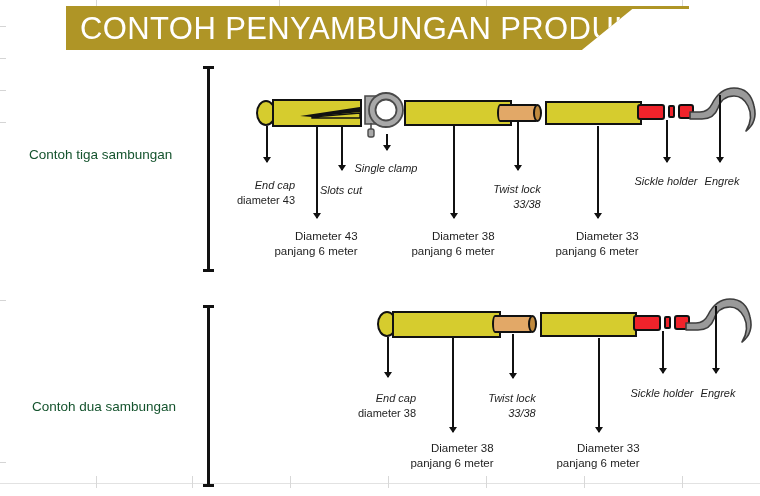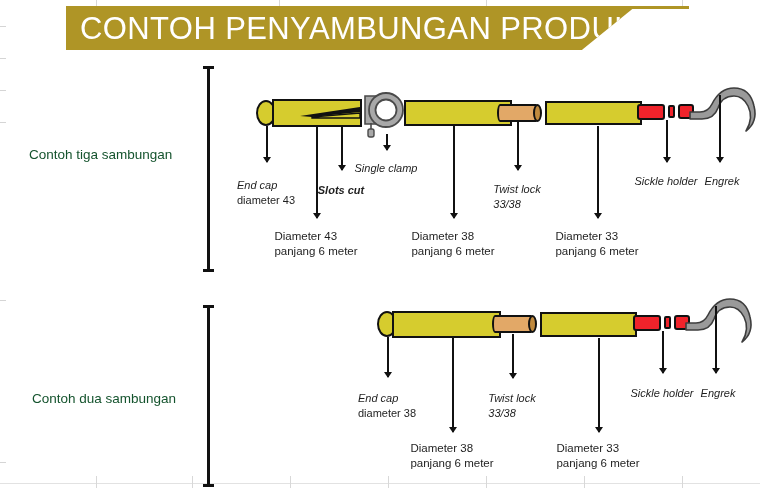--- a/index.html
+++ b/index.html
@@ -72,21 +72,21 @@
   .slot{position:absolute;}
 
   
   .leader{position:absolute;width:1.6px;background:#111;}
   .leader::after{
     content:"";position:absolute;left:-3.2px;bottom:-1px;
     border-left:4.2px solid transparent;border-right:4.2px solid transparent;
     border-top:6px solid #111;
   }
   .lbl{
-    position:absolute;font-size:11px;color:#1e1e1e;text-align:left;
+    position:absolute;font-size:11px;color:#1e1e1e;text-align:right;
     white-space:nowrap;line-height:1.32;transform:translateX(-50%);
   }
   .lbl .it{font-style:italic;}
   .lbl.big{font-size:11.5px;}
 </style>
 </head>
 <body style="--gold: #AF9526; --pole: #D6CC2E; --twist: #E2A867; --twistdark: #C08A3E; --red: #F0232B;">
 
 <div class="stage">
 
@@ -145,21 +145,21 @@
   <svg style="position:absolute;left:688px;top:86px;" width="72" height="48" viewBox="0 0 72 48">
     <path d="M2,26 L12,26 Q20,26 24,18 Q32,2 46,2 Q62,2 66,20 Q70,36 58,45 Q66,32 60,20 Q55,10 46,10 Q34,10 30,22 Q26,33 14,33 L2,33 Z" fill="#9A9A9A" stroke="#3d3d3d" stroke-width="1.6" stroke-linejoin="round"></path>
   </svg>
 
   <div class="leader" style="left:266px;top:126px;height:36px;"></div>
   <div class="lbl" style="left:266px;top:178px;">
     <span class="it">End cap</span><br><span>diameter 43</span>
   </div>
 
   <div class="leader" style="left:341px;top:126px;height:44px;"></div>
-  <div class="lbl" style="left:341px;top:183px;font-weight:bold;">
+  <div class="lbl" style="left:341px;top:183px;">
     <span class="it">Slots cut</span>
   </div>
 
   <div class="leader" style="left:386px;top:134px;height:16px;"></div>
   <div class="lbl" style="left:386px;top:161px;">
     <span class="it">Single clamp</span>
   </div>
 
   <div class="leader" style="left:517px;top:122px;height:48px;"></div>
   <div class="lbl" style="left:517px;top:182px;">
@@ -185,21 +185,21 @@
   <div class="lbl big" style="left:453px;top:229px;">
     <span>Diameter 38</span><br><span>panjang 6 meter</span>
   </div>
 
   <div class="leader" style="left:597px;top:126px;height:92px;"></div>
   <div class="lbl big" style="left:597px;top:229px;">
     <span>Diameter 33</span><br><span>panjang 6 meter</span>
   </div>
 
   <div class="bracket" style="left:207px;top:305px;height:182px;"></div>
-  <div class="row-label" style="left:32px;top:391px;">Contoh dua sambungan</div>
+  <div class="row-label" style="left:32px;top:399px;">Contoh dua sambungan</div>
 
   <div class="endcap" style="left:377px;top:311px;width:20px;height:26px;"></div>
   <div class="tube" style="left:392px;top:311px;width:109px;height:27px;"></div>
   <div class="twist" style="left:492px;top:315px;width:42px;height:18px;"></div>
   <div class="twist-end" style="left:528px;top:315px;width:9px;height:18px;"></div>
 
   <div class="tube" style="left:540px;top:312px;width:97px;height:25px;"></div>
   <div class="holder" style="left:633px;top:315px;width:28px;height:16px;"></div>
   <div class="holder-pin" style="left:664px;top:316px;width:7px;height:13px;"></div>
   <div class="holder" style="left:674px;top:315px;width:16px;height:15px;"></div>

